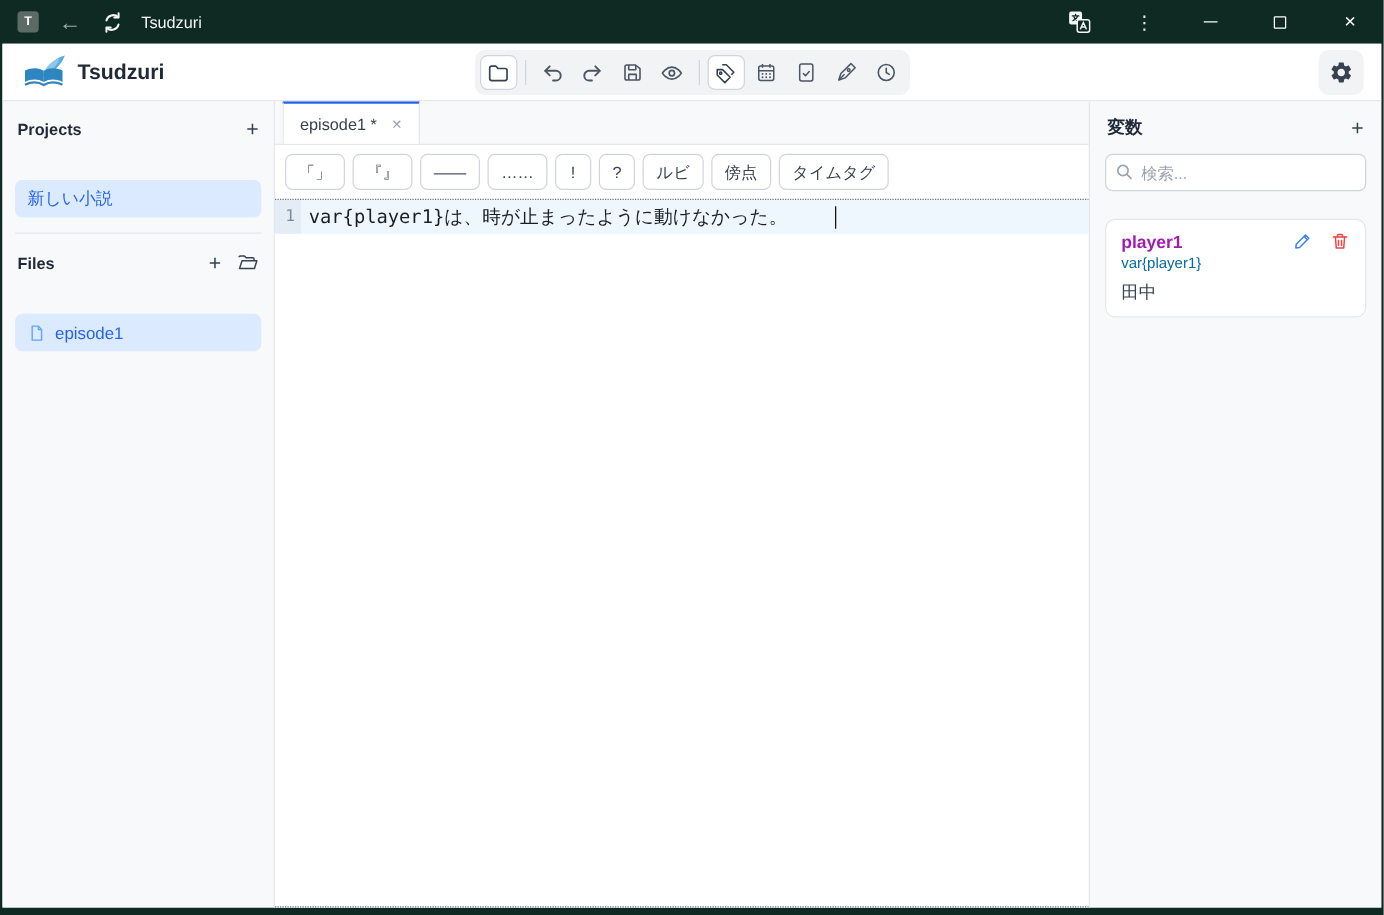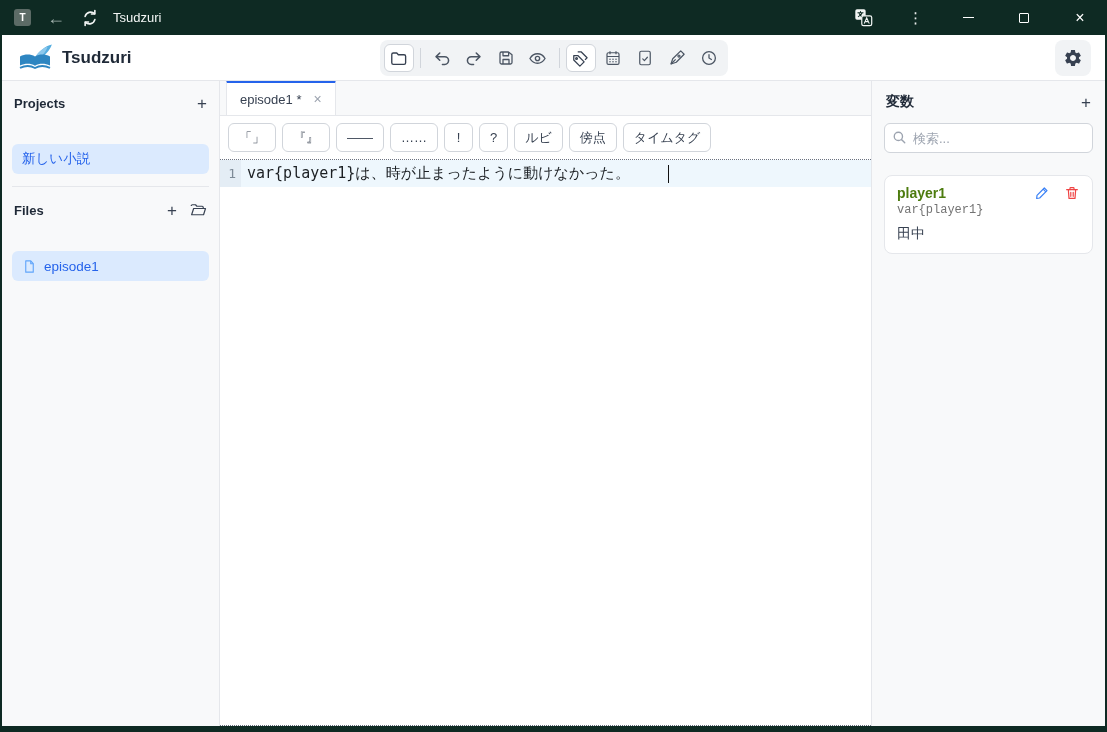--- a/index.html
+++ b/index.html
@@ -65,23 +65,23 @@
   
   .varpanel { width:234px; background:#f8f9fa; border-left:1px solid #e5e7eb; padding:12px; flex:0 0 auto; }
   .var-head { display:flex; align-items:center; margin:0 2px 12px 2px; }
   .var-title { font-size:14px; font-weight:700; color:#1f2937; }
   .search-wrap { position:relative; margin-bottom:22px; }
   .search-input { width:100%; height:30px; border:1px solid #d1d5db; border-radius:6px; background:#fff; padding:0 8px 0 28px; font-size:13px; color:#374151; outline:none; font-family:"Liberation Sans", sans-serif; }
   .search-input::placeholder { color:#9ca3af; }
   .search-icon { position:absolute; left:8px; top:7px; color:#9ca3af; }
   .var-card { background:#fff; border:1px solid #e5e7eb; border-radius:8px; padding:9px 12px 10px 12px; }
   .var-row { display:flex; align-items:center; }
-  .var-name { font-size:14px; font-weight:700; color:#4d7c0f; }
+  .var-name { font-size:14px; font-weight:700; color:#a21caf; }
   .var-actions { margin-left:auto; display:flex; align-items:center; gap:14px; }
-  .var-tag { font-family:Liberation Mono, monospace; font-size:12px; color:#737373; margin-top:2px; }
+  .var-tag { font-family:Liberation Sans, sans-serif; font-size:12px; color:#0369a1; margin-top:2px; }
   .var-value { font-size:14px; color:#374151; margin-top:8px; }
 
   svg { display:block; }
 </style>
 </head>
 <body>
 
 <div class="window">
 
   <div class="titlebar">

